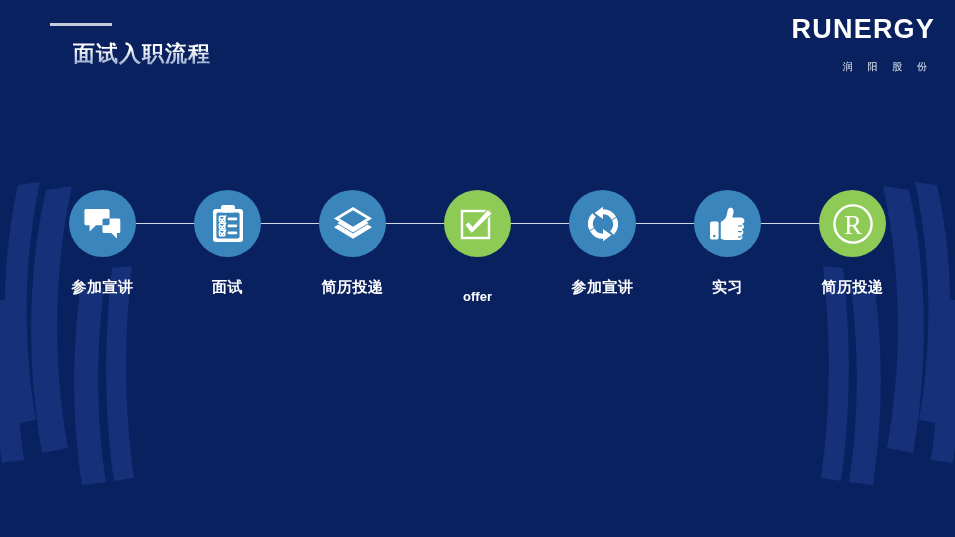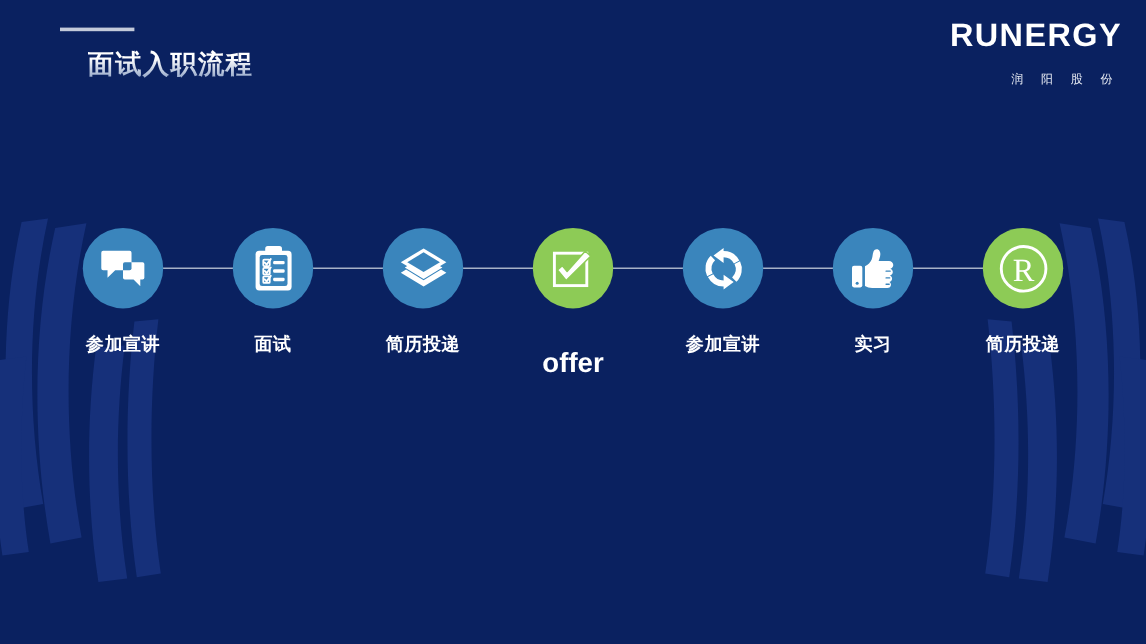--- a/index.html
+++ b/index.html
@@ -65,21 +65,21 @@
   }
   .node.blue  { background:#3a85bc; }
   .node.green { background:#8dcb56; }
   .node svg { display:block; }
 
   .step-label {
     margin-top:21px;
     font-size:15px; font-weight:bold; color:#ffffff;
     letter-spacing:0.5px; white-space:nowrap;
   }
-  .step-label.latin { font-size:23px; letter-spacing:0; margin-top:32px; }
+  .step-label.latin { font-size:13px; letter-spacing:0; margin-top:32px; }
 </style>
 </head>
 <body>
 
 <svg id="bg-decor" viewBox="0 0 955 537" preserveAspectRatio="none">
   <g fill="#16307a">
     <path d="M 18 185 L 40 182 C 24 255 22 340 36 420 L 14 424 C 0 342 2 256 18 185 Z"></path>
     <path d="M 46 190 L 72 186 C 54 268 52 360 68 448 L 42 453 C 26 362 28 270 46 190 Z"></path>
     <path d="M 0 300 L 22 297 C 16 352 16 408 24 460 L 2 463 C -6 410 -6 354 0 300 Z"></path>
     <path d="M 80 290 L 104 288 C 96 350 96 418 106 482 L 82 485 C 72 420 72 352 80 290 Z"></path>

